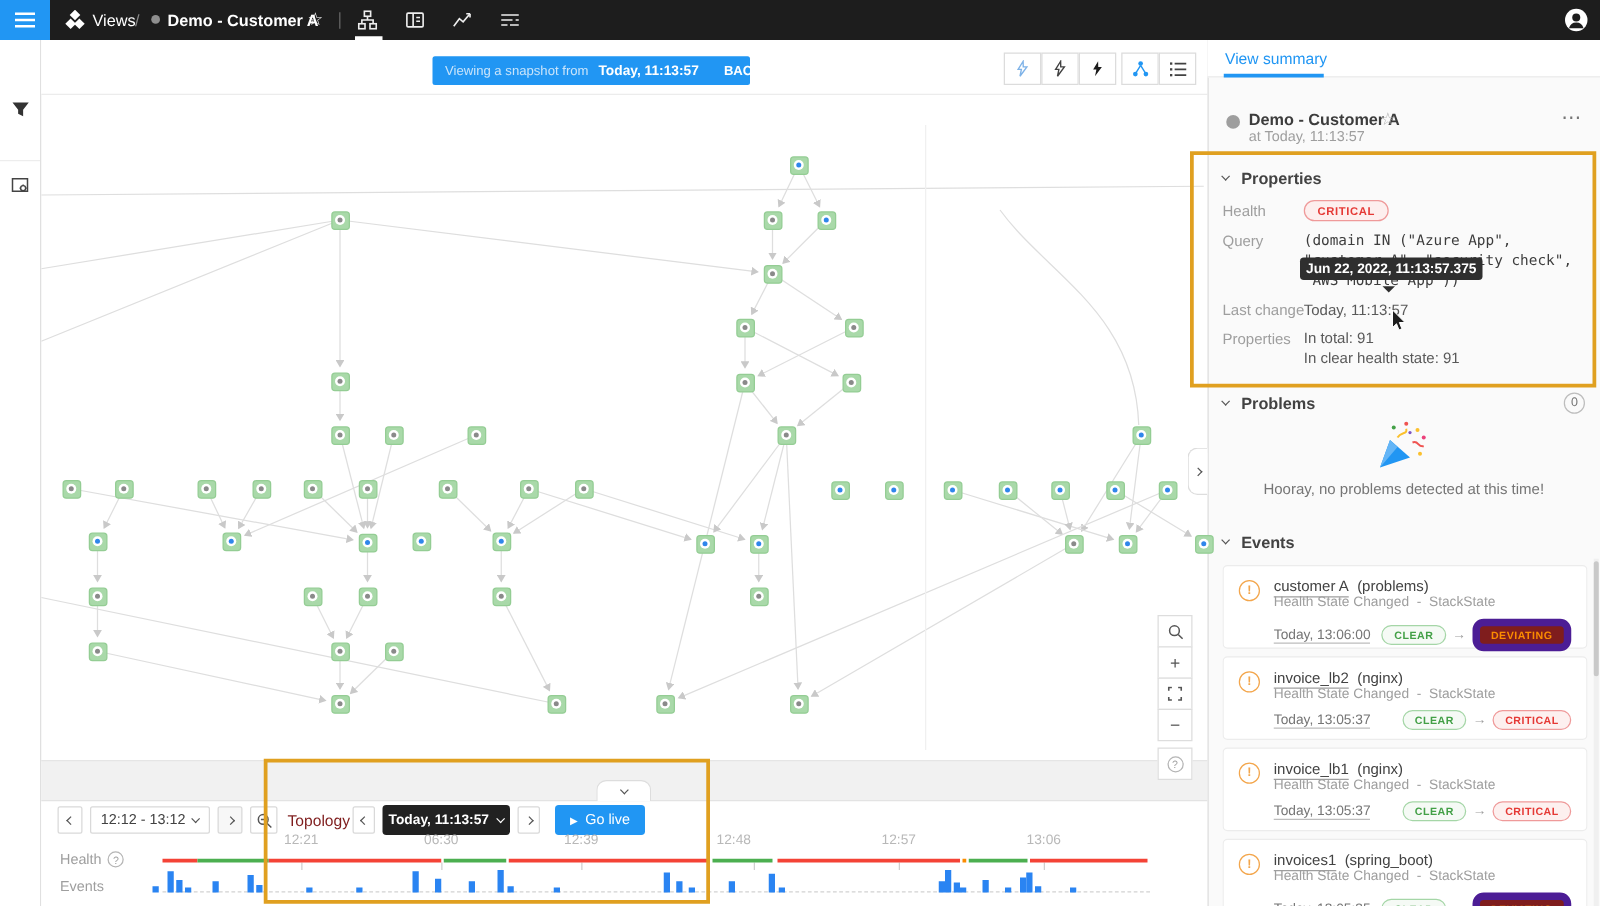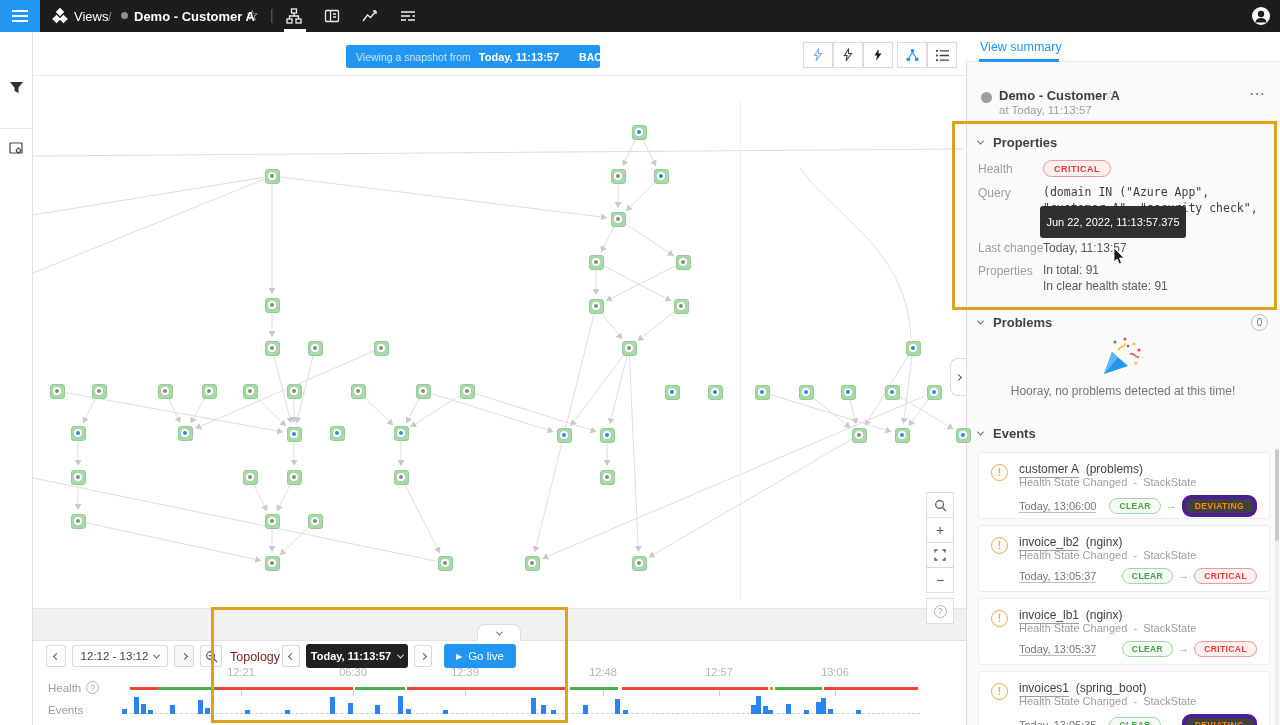--- a/index.html
+++ b/index.html
@@ -90,29 +90,29 @@
   .events-list{position:absolute;left:978px;top:452px;width:292px;height:273px;overflow:hidden}
   .event-card{position:relative;background:#fff;border:1px solid #ececec;border-radius:4px;height:67px;padding:9px 12px 9px 40px;margin-bottom:6px;cursor:pointer}
   .ec-warn{position:absolute;left:12px;top:11px;width:17px;height:17px;border:1.5px solid #f3a64c;border-radius:50%;color:#f3a64c;font-size:10px;font-weight:bold;display:flex;align-items:center;justify-content:center}
   .ec-line1{font-size:12px;color:#424242;white-space:nowrap}
   .ec-name{border-bottom:1px solid #9e9e9e;padding-bottom:1px}
   .ec-line2{font-size:11px;color:#9e9e9e;margin-top:0;white-space:nowrap}
   .ec-line3{display:flex;justify-content:space-between;align-items:center;margin-top:7px;font-size:11px;color:#757575}
   .ec-time{border-bottom:1px solid #bdbdbd}
   .pill{display:inline-block;border-radius:9px;padding:2px 9px;font-size:8.5px;font-weight:bold;letter-spacing:.4px}
   .pill.green{color:#43a047;border:1px solid #a5d6a7;background:#f5faf5}
-  .pill.orange{color:#fb8c00;border:4px solid #4c1d95;background:#404040}
+  .pill.orange{color:#fb8c00;border:6px solid #4c1d95;background:#7f1d1d}
   .pill.red{color:#e53935;border:1px solid #ef9a9a;background:#fdf0ef}
   .ec-arrow{color:#9e9e9e;margin:0 5px}
   .rscroll{position:absolute;left:1275px;top:447px;width:4px;height:278px;background:#f0f0f0}
   .rscroll .thumb{position:absolute;left:0;top:2px;width:4px;height:92px;background:#c9c9c9;border-radius:2px}
 
   
   .hl-box{position:absolute;border:3px solid #e0a020;z-index:8;pointer-events:none}
-  .tooltip{position:absolute;left:1040px;top:206px;width:146px;height:32px;background:#2f2f2f;border-radius:3px;color:#fff;font-size:11px;font-weight:normal;display:flex;align-items:center;justify-content:center;z-index:9;white-space:nowrap}
+  .tooltip{position:absolute;left:1040px;top:206px;width:146px;height:18px;background:#2f2f2f;border-radius:3px;color:#fff;font-size:11px;font-weight:bold;display:flex;align-items:center;justify-content:center;z-index:9;white-space:nowrap}
   .tooltip:after{content:"";position:absolute;left:66px;top:23px;border:5px solid transparent;border-top-color:#2f2f2f}
   .cursor-ptr{position:absolute;left:1113px;top:248px;z-index:10}
 </style>
 </head>
 <body>
 
 <div class="screen">
 
   <div class="header">
     <div class="hamburger">
@@ -624,21 +624,21 @@
     </div>
   <div class="row-label" style="top:704px">Events</div>
   <div class="ebase"></div>
   <div id="timeline-layer">
       <div class="tick-label" style="left: 241px;">12:21</div>
       <div class="tick-mark" style="left: 241px;"></div>
       <div class="tick-label" style="left: 353px;">06:30</div>
       <div class="tick-mark" style="left: 353px;"></div>
       <div class="tick-label" style="left: 465px;">12:39</div>
       <div class="tick-mark" style="left: 465px;"></div>
-      <div class="tick-label" style="left: 603px;">12:48</div>
+      <div class="tick-label" style="left: 587px;">12:48</div>
       <div class="tick-mark" style="left: 603px;"></div>
       <div class="tick-label" style="left: 719px;">12:57</div>
       <div class="tick-mark" style="left: 719px;"></div>
       <div class="tick-label" style="left: 835px;">13:06</div>
       <div class="tick-mark" style="left: 835px;"></div>
       <div class="hseg red" style="left: 130px; width: 28px;"></div>
       <div class="hseg green" style="left: 158px; width: 57px;"></div>
       <div class="hseg red" style="left: 215px; width: 138px;"></div>
       <div class="hseg green" style="left: 355px; width: 50px;"></div>
       <div class="hseg red" style="left: 407px; width: 161px;"></div>

